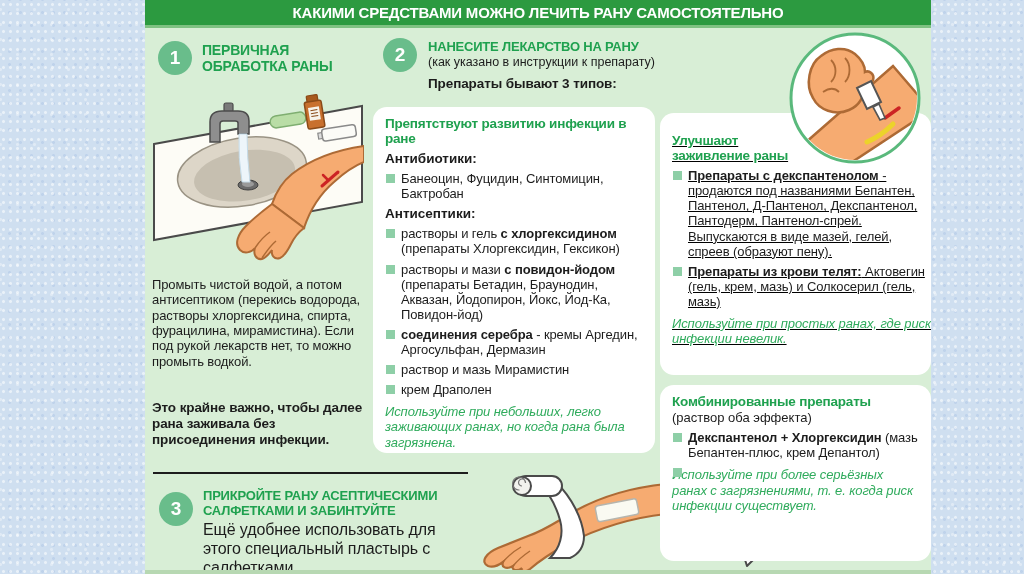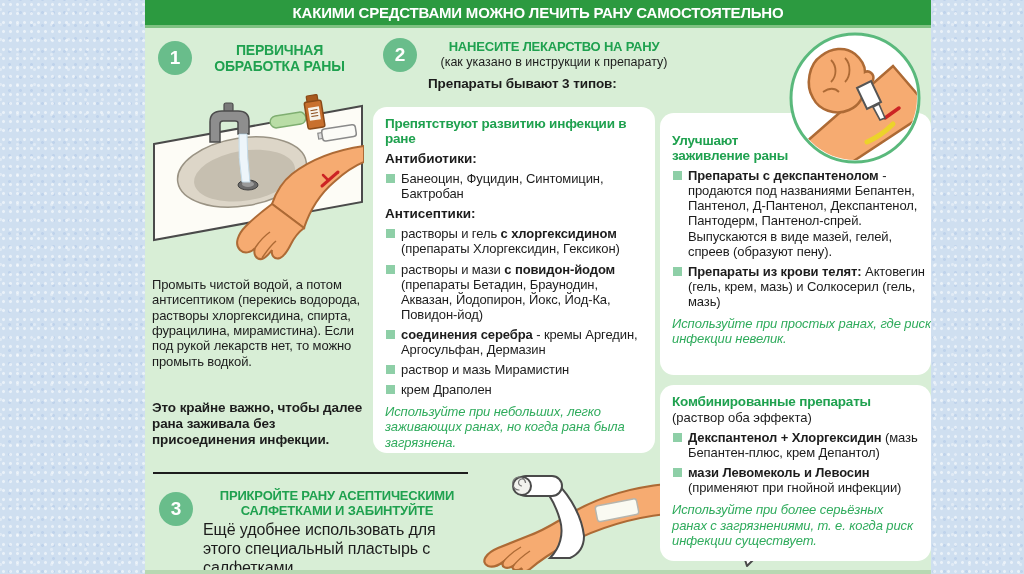--- a/index.html
+++ b/index.html
@@ -23,21 +23,21 @@
     background:#2c9a40;border-bottom:3px solid #7fc282;
     color:#ffffff;font-weight:bold;font-size:15px;line-height:25px;
     text-align:center;letter-spacing:-0.2px;
   }
   .bottom-strip{position:absolute;left:0;bottom:0;width:100%;height:4px;background:#b7d8b2;}
   .badge{
     position:absolute;width:34px;height:34px;border-radius:50%;
     background:#69bd8b;color:#fff;font-weight:bold;font-size:19px;
     display:flex;align-items:center;justify-content:center;
   }
-  .sec-title{position:absolute;color:#1fa14f;font-weight:bold;font-size:14px;line-height:1.12;letter-spacing:-0.2px;text-align:center;}
+  .sec-title{position:absolute;color:#1fa14f;font-weight:bold;font-size:14px;line-height:1.12;letter-spacing:-0.2px;}
   .sec-title.small{font-size:13px;}
   .sub{color:#1c1c1c;font-weight:normal;font-size:12.5px;letter-spacing:0;}
   .plain{position:absolute;color:#1c1c1c;font-size:13px;line-height:1.18;letter-spacing:-0.1px;}
   .plain.bold{font-weight:bold;}
   .divider{position:absolute;background:#1d1d1d;}
   .card{
     position:absolute;background:#ffffff;border-radius:14px;
     box-sizing:border-box;overflow:hidden;
   }
   .card-header{color:#1fa14f;font-weight:bold;font-size:13.5px;line-height:1.12;letter-spacing:-0.2px;margin-bottom:5px;}
@@ -163,21 +163,21 @@
       <span class="sq"></span>
       <span><span>раствор и мазь Мирамистин</span><span class="b"></span><span></span></span>
     </div>
     <div class="li">
       <span class="sq"></span>
       <span><span>крем Драполен</span><span class="b"></span><span></span></span>
     </div>
     <div class="note">Используйте при небольших, легко заживающих ранах, но когда рана была загрязнена.</div>
   </div>
 
-  <div class="card" style="left:515px;top:113px;width:271px;height:262px;padding:12px 0 8px 12px;">
+  <div class="card" style="left:515px;top:113px;width:271px;height:262px;padding:12px 0 8px 12px;text-decoration:underline;">
     <div class="card-header" style="max-width:145px;margin-top:8px;">Улучшают заживление раны</div>
     <div class="li">
       <span class="sq"></span>
       <span><span></span><span class="b">Препараты с декспантенолом</span><span> - продаются под названиями Бепантен, Пантенол, Д-Пантенол, Декспантенол, Пантодерм, Пантенол-спрей. Выпускаются в виде мазей, гелей, спреев (образуют пену).</span></span>
     </div>
     <div class="li">
       <span class="sq"></span>
       <span><span></span><span class="b">Препараты из крови телят:</span><span> Актовегин (гель, крем, мазь) и Солкосерил (гель, мазь)</span></span>
     </div>
     <div class="note">Используйте при простых ранах, где риск инфекции невелик.</div>
@@ -185,21 +185,20 @@
 
   <div class="card" style="left:515px;top:385px;width:271px;height:176px;padding:9px 12px 8px 12px;">
     <div class="card-header" style="margin-bottom:1px;">Комбинированные препараты</div>
     <div class="card-subheader" style="margin-top:0;">(раствор оба эффекта)</div>
     <div class="li">
       <span class="sq"></span>
       <span><span></span><span class="b">Декспантенол + Хлоргексидин</span><span> (мазь Бепантен-плюс, крем Депантол)</span></span>
     </div>
     <div class="li">
       <span class="sq"></span>
-      <span><span></span><span class="b">мази Левомеколь и Левосин</span><span> (применяют при гнойной инфекции)</span></span>
     </div>
     <div class="note">Используйте при более серьёзных ранах с загрязнениями, т. е. когда риск инфекции существует.</div>
   </div>
 
   <svg class="illu" style="left:642px;top:30px;z-index:2;" width="136" height="136" viewBox="0 0 136 136">
     <defs>
       <clipPath id="circClip">
           <circle cx="68" cy="68" r="62"></circle>
         </clipPath>
     </defs>

